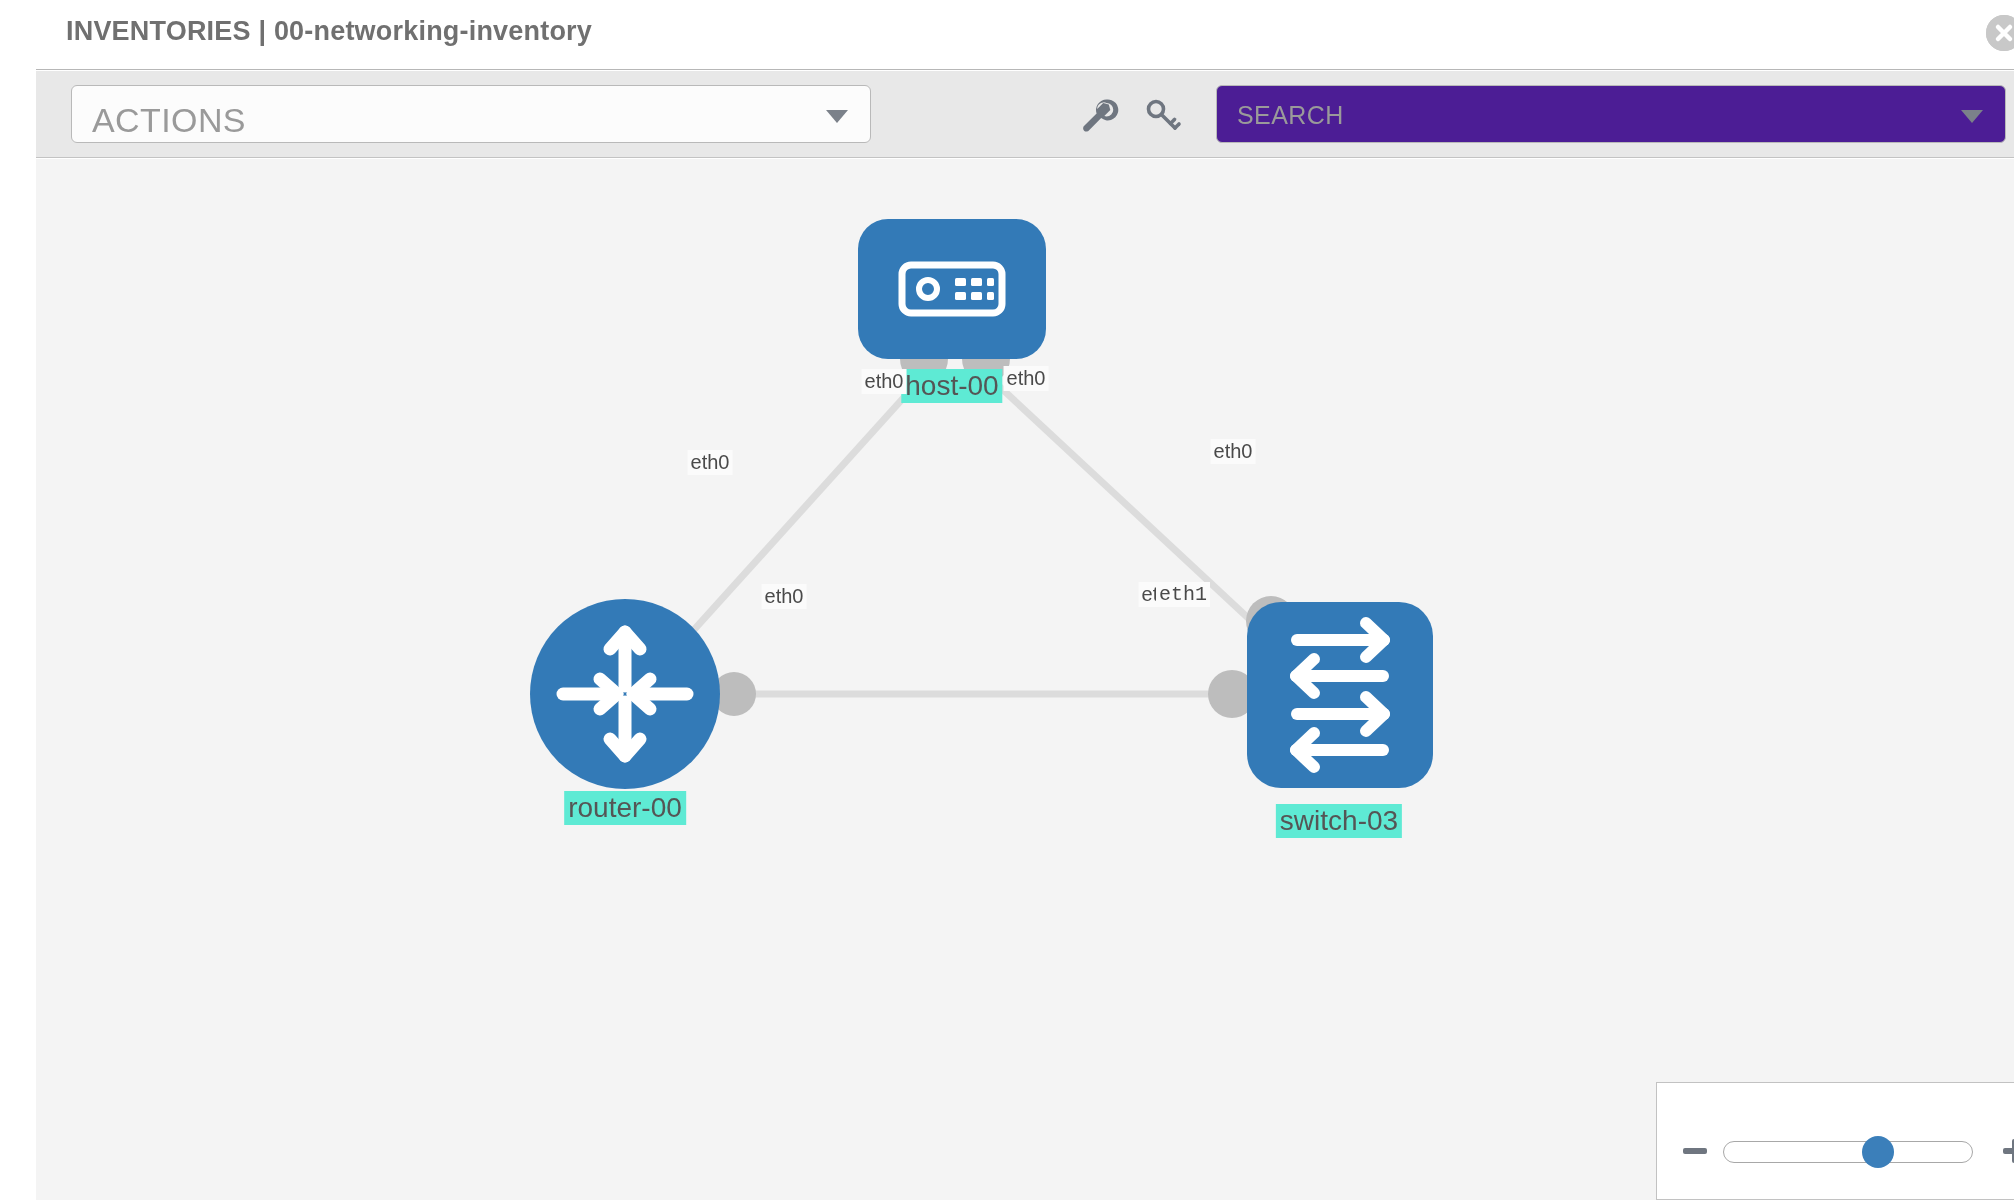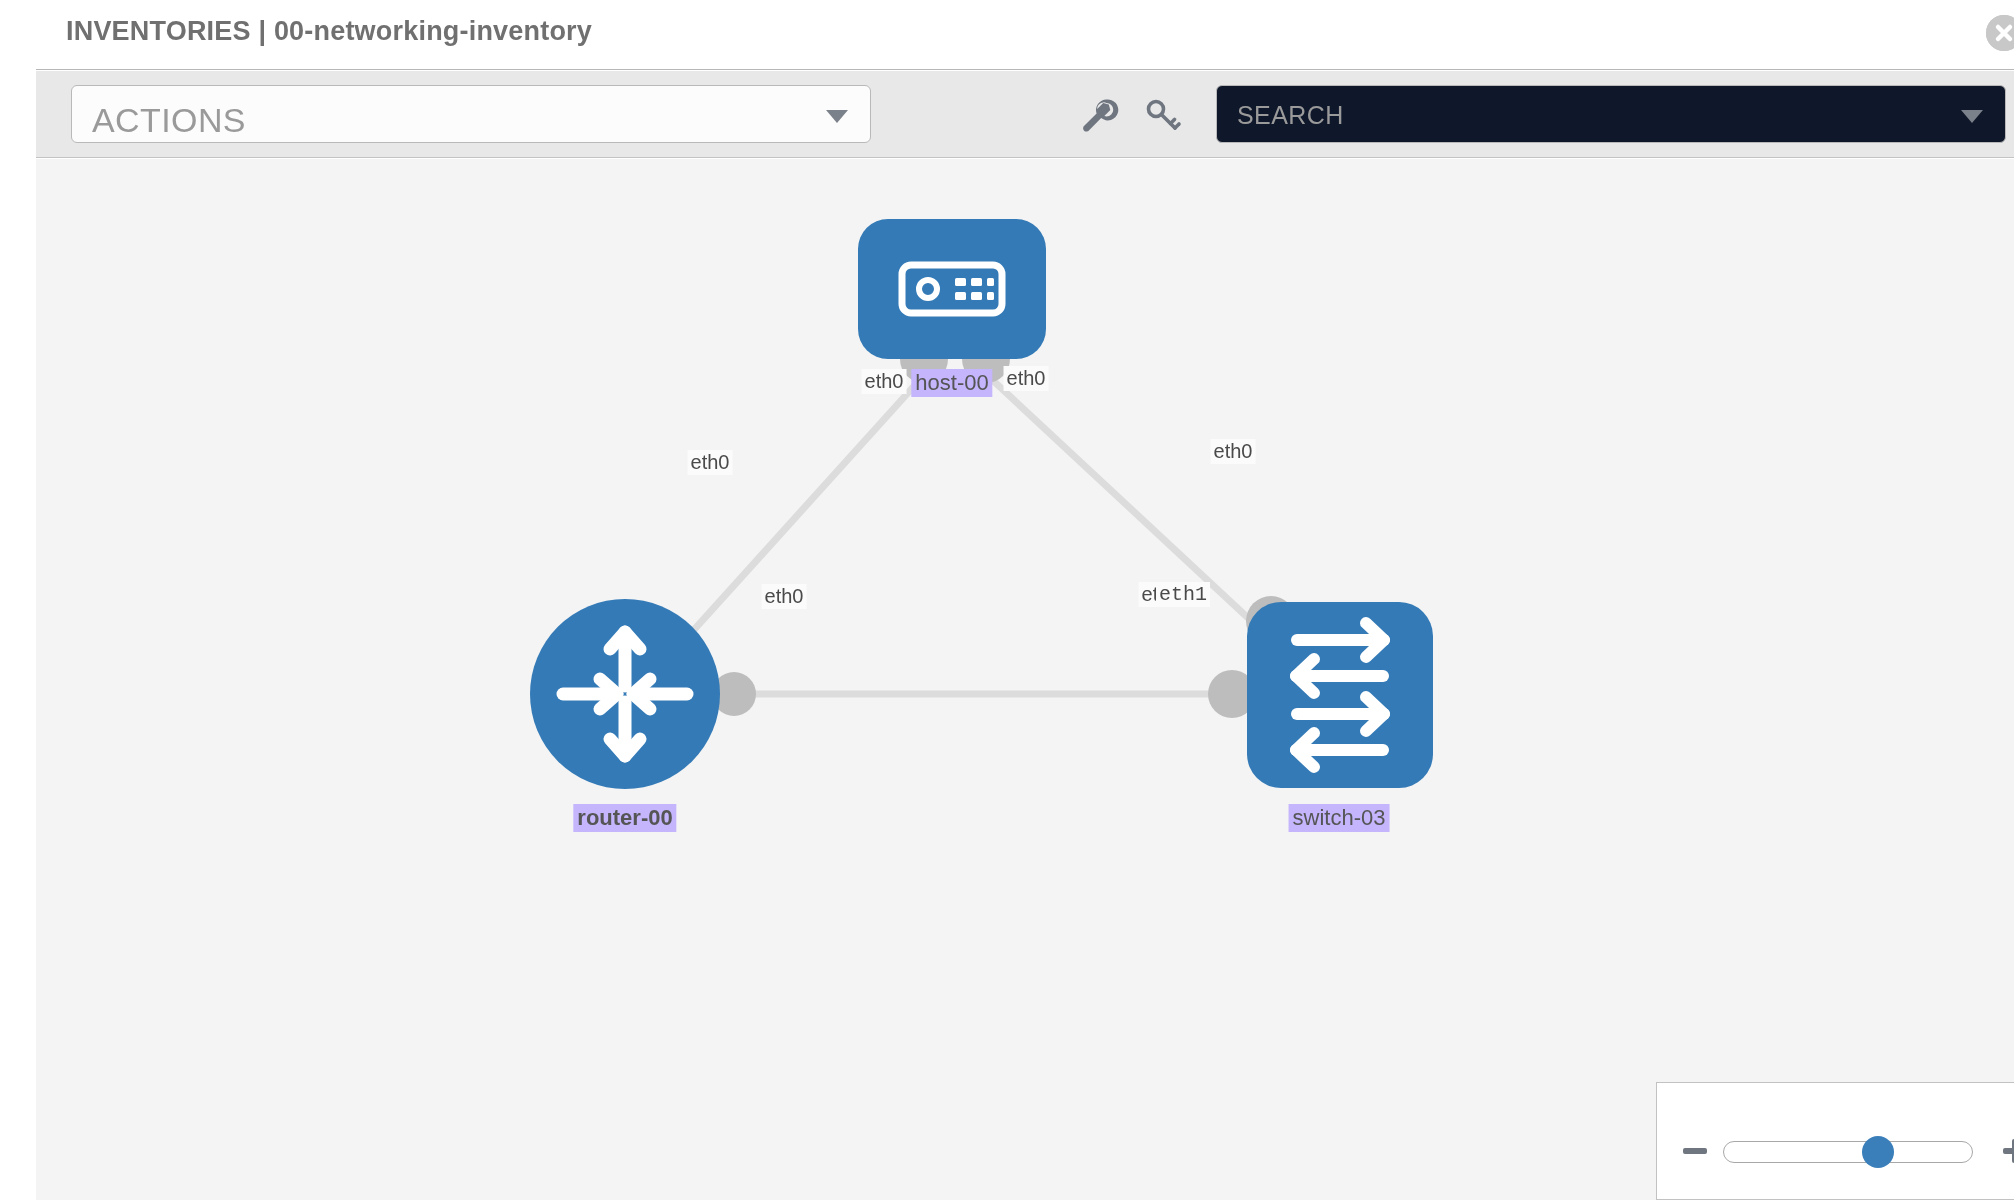--- a/index.html
+++ b/index.html
@@ -97,21 +97,21 @@
   .tool-icon.wrench { left: 1040px; }
   .tool-icon.key    { left: 1105px; }
   .tool-icon svg { display: block; }
 
   .search-box {
     position: absolute;
     left: 1180px;
     top: 14px;
     width: 790px;
     height: 58px;
-    background: #0f172a;
+    background: #4c1d95;
     border: 1px solid #b9b9b9;
     border-radius: 6px;
   }
   .search-label {
     position: absolute;
     left: 20px;
     top: 15px;
     font-size: 25px;
     color: #9a9a9a;
     letter-spacing: 0.4px;
@@ -128,23 +128,23 @@
   }
   .topo-svg {
     position: absolute;
     top: 0; left: 0;
     width: 2014px;
     height: 1041px;
   }
 
   .node-label {
     position: absolute;
-    font-size: 22px;
+    font-size: 28px;
     color: #555555;
-    background: #c4b5fd;
+    background: #5eead4;
     padding: 1px 4px;
     white-space: nowrap;
     transform: translateX(-50%);
   }
   .if-label {
     position: absolute;
     font-size: 20px;
     color: #4a4a4a;
     background: #fbfbfb;
     padding: 1px 3px;
@@ -316,21 +316,21 @@
           <path d="M1278 500 L1260 517 L1278 534"></path>
           <path d="M1261 555 L1348 555"></path>
           <path d="M1330 538 L1348 555 L1330 572"></path>
           <path d="M1347 591 L1260 591"></path>
           <path d="M1278 574 L1260 591 L1278 608"></path>
         </g>
       </g>
     </svg>
 
     <div class="node-label" style="left:916px; top:210px;">host-00</div>
-    <div class="node-label" style="left:589px; top:645px;font-weight:bold;">router-00</div>
+    <div class="node-label" style="left:589px; top:632px;">router-00</div>
     <div class="node-label" style="left:1303px;top:645px;">switch-03</div>
 
     <div class="if-label" style="left:848px;  top:210px;">eth0</div>
     <div class="if-label" style="left:990px;  top:207px;">eth0</div>
     <div class="if-label" style="left:674px;  top:291px;">eth0</div>
     <div class="if-label" style="left:1197px; top:280px;">eth0</div>
     <div class="if-label" style="left:748px;  top:425px;">eth0</div>
     <div class="if-label" style="left:1125px; top:423px;">eth0</div>
     <div class="if-label" style="left:1147px; top:423px;font-family:Liberation Mono, monospace;">eth1</div>
   </div>

